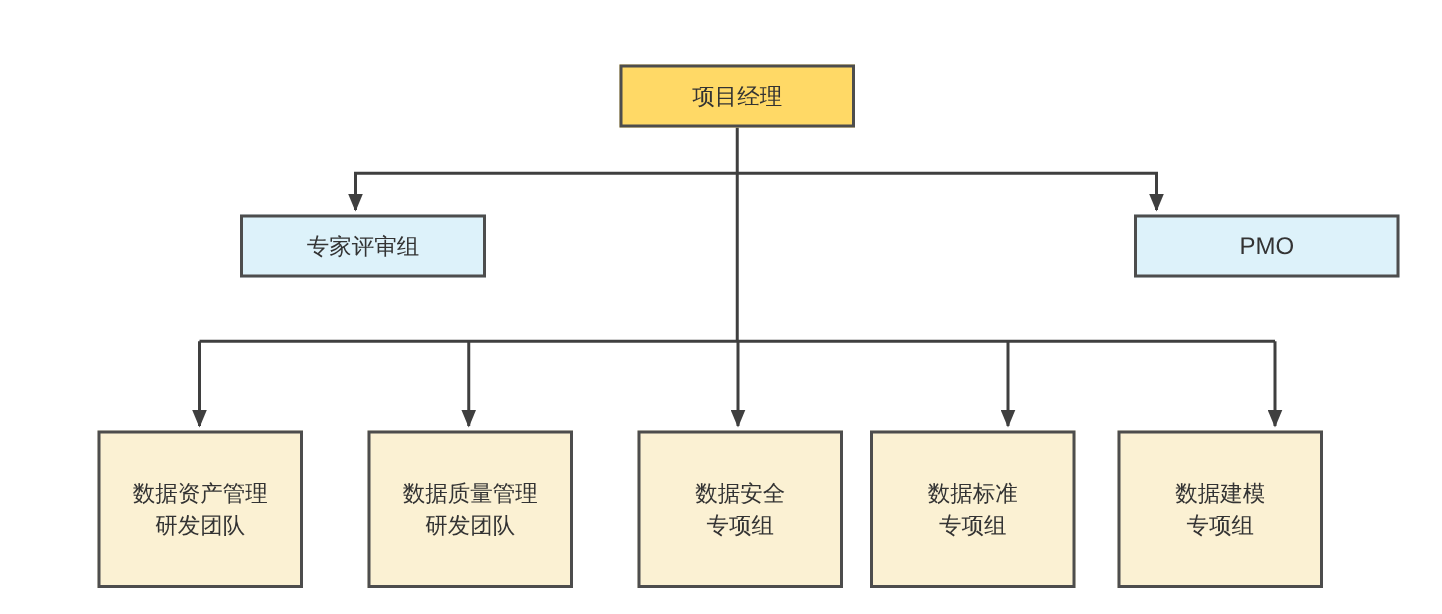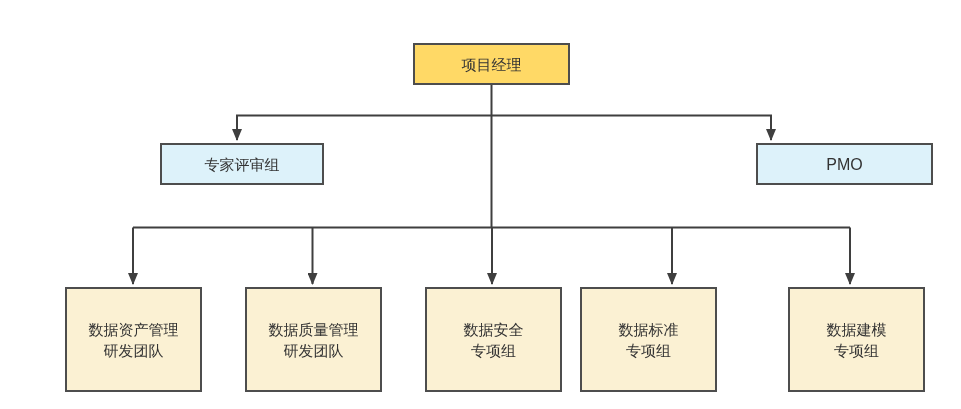--- a/index.html
+++ b/index.html
@@ -41,21 +41,21 @@
     white-space: pre-line;
   }
   .node--root   { background: var(--root-fill);   left: 413px; top: 43px;  width: 157px; height: 42px; }
   .node--review { background: var(--level2-fill); left: 160px; top: 143px; width: 164px; height: 42px; }
   .node--pmo    { background: var(--level2-fill); left: 724px; top: 143px; width: 177px; height: 42px; font-size: 16px; margin-left: 32px; }
   .node--team   { background: var(--team-fill);   top: 287px;  width: 137px; height: 105px; }
   .node--team-0 { left: 65px; }
   .node--team-1 { left: 245px; }
   .node--team-2 { left: 425px; }
   .node--team-3 { left: 580px; }
-  .node--team-4 { left: 788px; }
+  .node--team-4 { left: 745px; }
 </style>
 </head>
 <body>
 
 <div class="canvas">
 
   <svg class="connectors" viewBox="0 0 961 409" xmlns="http://www.w3.org/2000/svg" aria-hidden="true">
     <defs>
       <marker id="arrow" markerUnits="userSpaceOnUse" markerWidth="12" markerHeight="10" refX="11" refY="5" orient="auto">
         <path d="M0,0 L12,5 L0,10 Z" fill="#3F3F3F"></path>

